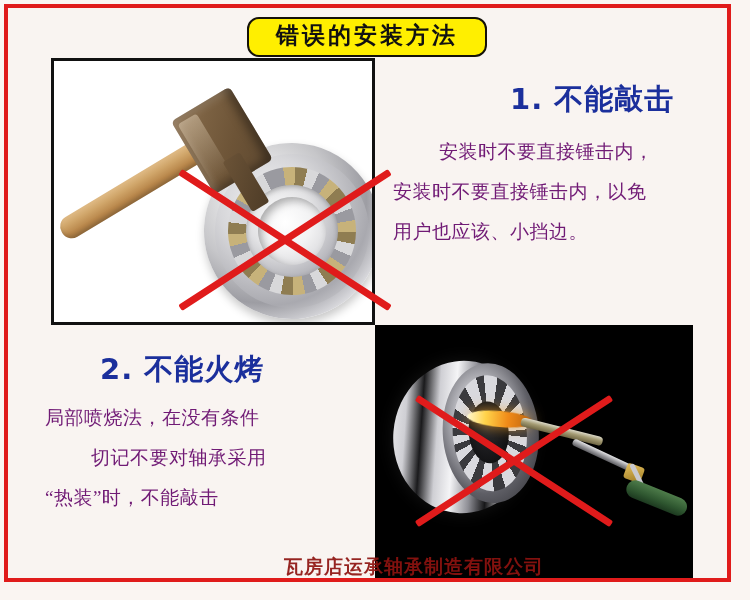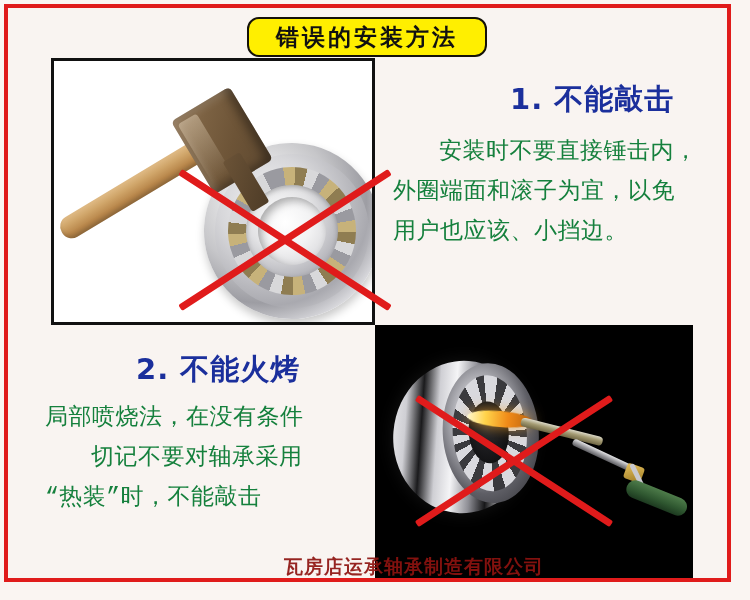--- a/index.html
+++ b/index.html
@@ -30,21 +30,21 @@
     left:247px;top:17px;
     width:240px;height:40px;
     background:#ffef00;
     border:2px solid #15120a;
     border-radius:12px;
     box-sizing:border-box;
     display:flex;align-items:center;justify-content:center;
     z-index:30;
   }
   #title-pill .txt{
-    font-family:Liberation Serif, serif;
+    font-family:Liberation Mono, monospace;
     font-weight:bold;
     font-size:23px;
     letter-spacing:3px;
     color:#111;
     white-space:nowrap;
     line-height:1;
   }
   
   #photo-hammer{
     position:absolute;
@@ -211,26 +211,26 @@
     position:absolute;
     font-family:"DejaVu Sans","Liberation Sans",sans-serif;
     font-weight:bold;
     font-size:29px;
     color:#1b2f9c;
     letter-spacing:1px;
     white-space:nowrap;
     z-index:15;
   }
   #heading-1{left:474px;top:80px;margin-left:36px;}
-  #heading-2{left:136px;top:350px;}
+  #heading-2{left:100px;top:350px;}
   .body-text{
     position:absolute;
-    font-family:Liberation Mono, monospace;
-    font-size:23px;
-    color:#15803d;
+    font-family:Liberation Serif, serif;
+    font-size:19px;
+    color:#701a75;
     line-height:40px;
     letter-spacing:.5px;
     z-index:15;
   }
   #text-1{left:393px;top:132px;width:345px;}
   #text-2{left:45px;top:398px;width:330px;}
   .body-text .line{display:block;white-space:nowrap;}
   .body-text .line.indent{text-indent:46px;}
   
   #watermark{
@@ -271,21 +271,21 @@
     </div>
   </div>
   <div class="xmark" id="x-hammer">
     <span class="a"></span>
     <span class="b"></span>
   </div>
 
   <div class="heading" id="heading-1">1. 不能敲击</div>
   <div class="body-text" id="text-1">
     <span class="line indent">安装时不要直接锤击内，</span>
-    <span class="line">外圈端面和滚子为宜，以免</span>
+    <span class="line">安装时不要直接锤击内，以免</span>
     <span class="line">用户也应该、小挡边。</span>
   </div>
 
   <div class="heading" id="heading-2">2. 不能火烤</div>
   <div class="body-text" id="text-2">
     <span class="line">局部喷烧法，在没有条件</span>
     <span class="line indent">切记不要对轴承采用</span>
     <span class="line">“热装”时，不能敲击</span>
   </div>
 

